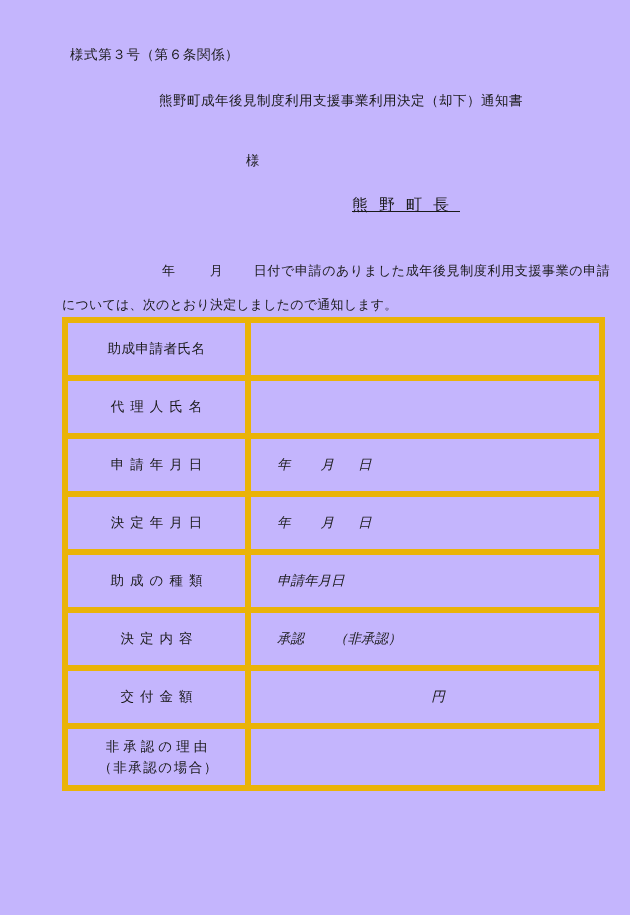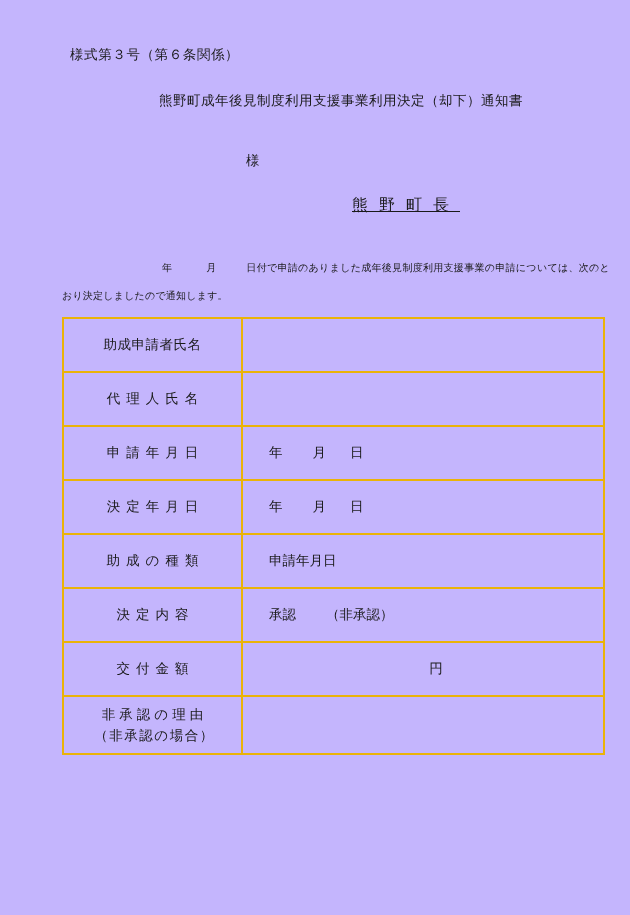--- a/index.html
+++ b/index.html
@@ -58,57 +58,58 @@
     white-space: nowrap;
     text-decoration: underline;
   }
 
   
   .body-text {
     position: absolute;
     left: 62px;
     top: 254px;
     width: 548px;
-    font-size: 10px;
-    line-height: 28px;
+    font-size: 13px;
+    line-height: 34px;
     text-indent: 100px;
     letter-spacing: 0.2px;
     text-align: justify;
   }
   .date-slot {
     letter-spacing: 0;
   }
   .gap-lg { display: inline-block; width: 34px; }
   .gap-md { display: inline-block; width: 30px; }
 
   
   .form-table {
     position: absolute;
     left: 62px;
     top: 317px;
     width: 543px;
     border-collapse: collapse;
     table-layout: fixed;
   }
   .form-table td {
-    border: 2px solid #eab308;
+    border: 6px solid #eab308;
     font-size: 13.5px;
     vertical-align: middle;
     padding: 0;
   }
   .form-table .label-cell {
     width: 177px;
     height: 52px;
     text-align: center;
     white-space: nowrap;
   }
   .form-table .value-cell {
     height: 52px;
     padding-left: 26px;
     white-space: nowrap;
+    font-style: italic;
   }
   .label-inner {
     display: block;
     letter-spacing: 6px;
     padding-left: 6px;
   }
   .label-inner.tight {
     letter-spacing: 0.5px;
     padding-left: 0;
   }

